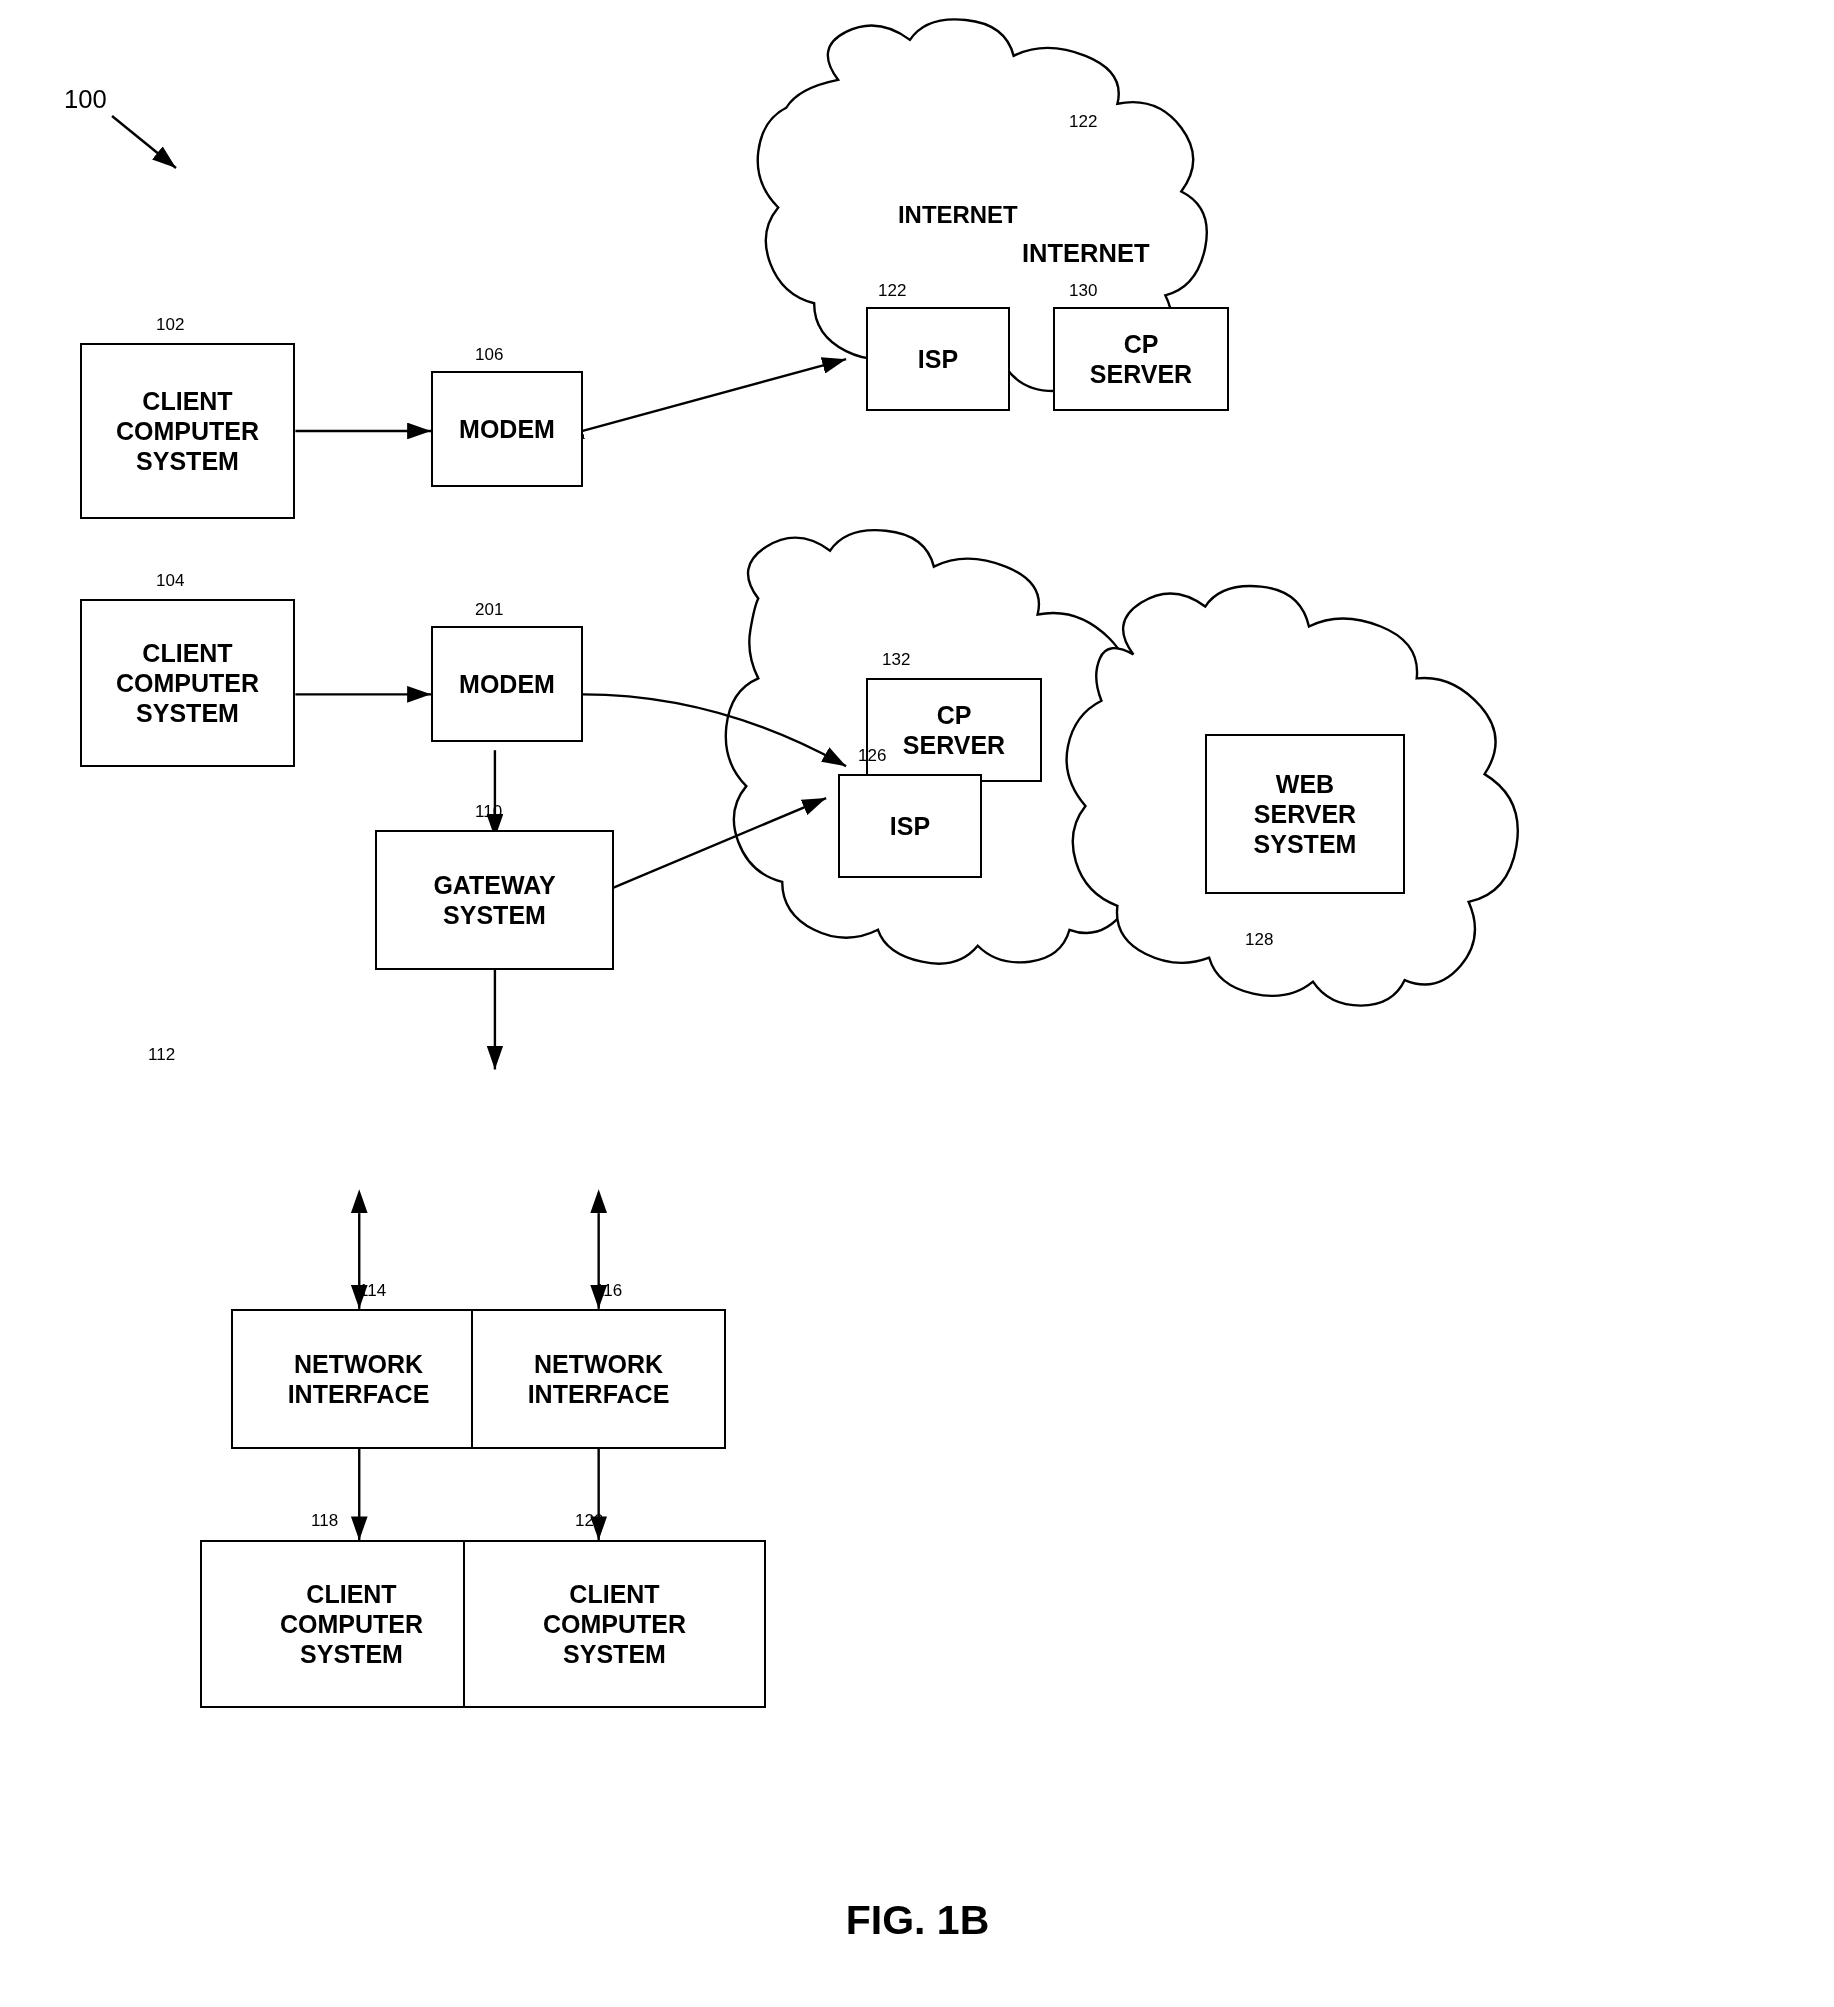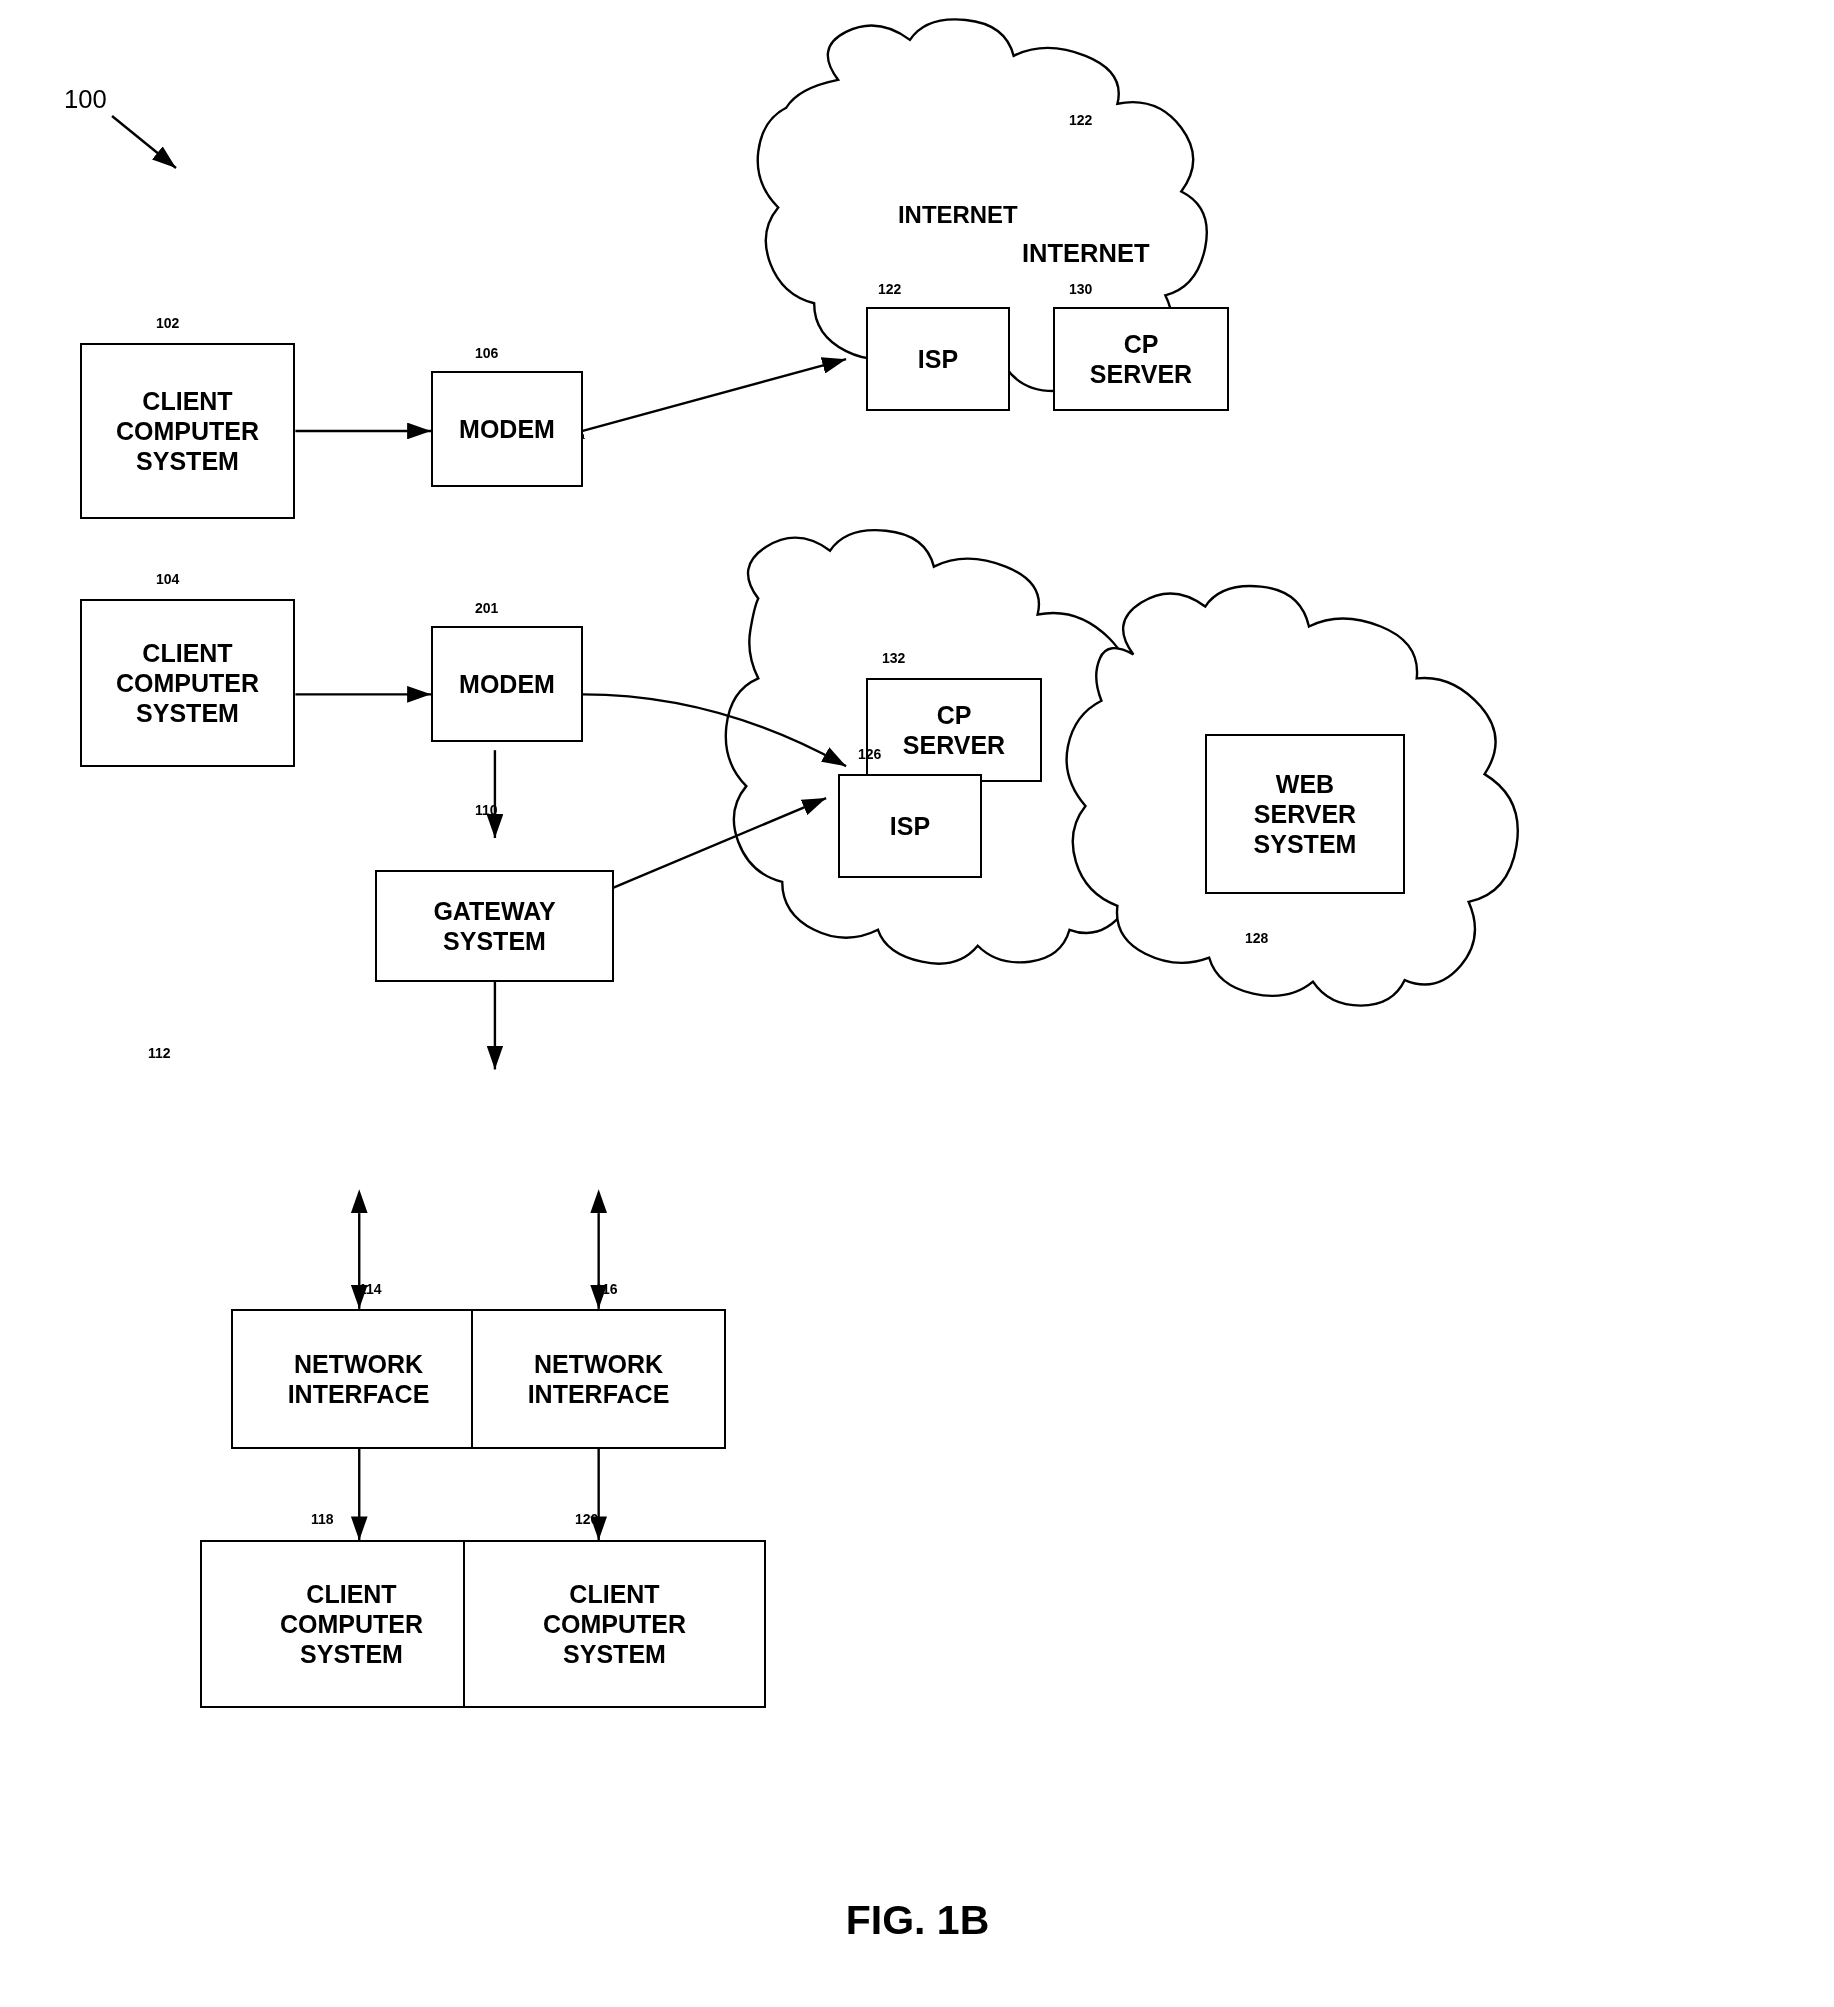--- a/index.html
+++ b/index.html
@@ -25,22 +25,22 @@
       align-items: center;
       justify-content: center;
       text-align: center;
       font-size: 25px;
       font-weight: bold;
       line-height: 1.2;
       padding: 19px;
     }
     .label-ref {
       position: absolute;
-      font-size: 14px;
-      font-weight: bold;
+      font-size: 17px;
+      font-weight: normal;
     }
     svg.diagram-svg {
       position: absolute;
       top: 0; left: 0;
       width: 1835px;
       height: 2008px;
       pointer-events: none;
     }
     .fig-label {
       position: absolute;
@@ -160,21 +160,21 @@
   <div class="node-box" style="left:431px; top:371px; width:152px; height:116px;">
     <span>MODEM</span>
   </div>
   <span class="label-ref" style="left:475px; top:345px;">106</span>
 
   <div class="node-box" style="left:431px; top:626px; width:152px; height:116px;">
     <span>MODEM</span>
   </div>
   <span class="label-ref" style="left:475px; top:600px;">201</span>
 
-  <div class="node-box" style="left:375px; top:870px; width:239px; height:112px;">
+  <div class="node-box" style="left:375px; top:830px; width:239px; height:140px;">
     <span style="white-space:pre-line;">GATEWAY
 SYSTEM</span>
   </div>
   <span class="label-ref" style="left:475px; top:802px;">110</span>
 
   <div class="node-box" style="left:231px; top:1309px; width:255px; height:140px;">
     <span style="white-space:pre-line;">NETWORK
 INTERFACE</span>
   </div>
   <span class="label-ref" style="left:359px; top:1281px;">114</span>

